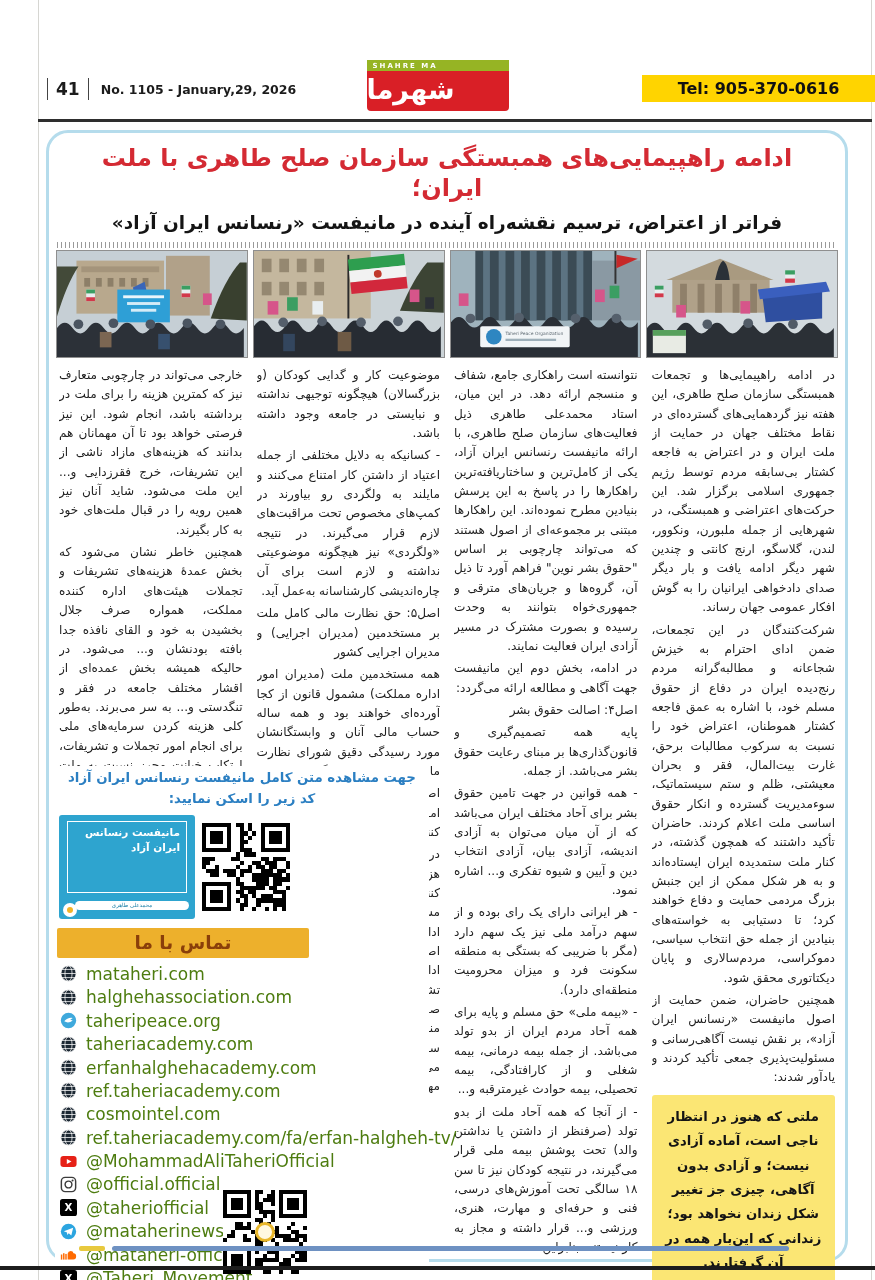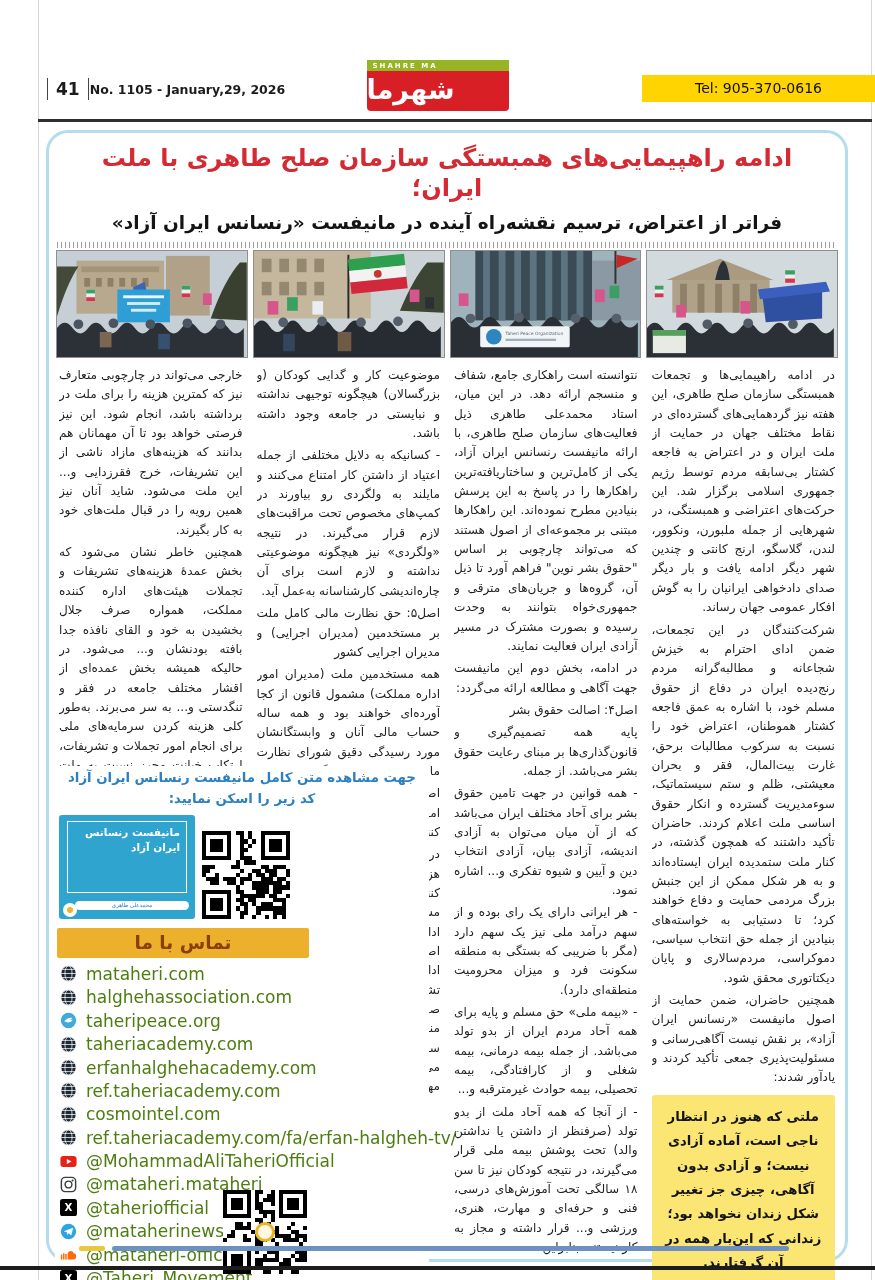--- a/index.html
+++ b/index.html
@@ -2,30 +2,30 @@
 <html lang="fa"><head>
 <meta charset="utf-8">
 <style>
   html,body{margin:0;padding:0;background:#efefec;}
   .page{position:relative;width:875px;height:1280px;margin:0 auto;background:#fff;
         font-family:"DejaVu Sans",sans-serif;overflow:hidden;}
   .scan-edge{position:absolute;top:0;bottom:0;width:1px;background:#d6d6d2;}
   .scan-edge.l{left:38px}.scan-edge.r{left:871px}
 
   
-  .h-left{position:absolute;left:47px;top:78px;display:flex;align-items:center;gap:1px;color:#1c1c1c;}
+  .h-left{position:absolute;left:47px;top:78px;display:flex;align-items:center;gap:12px;color:#1c1c1c;}
   .pageno{font-weight:bold;font-size:17px;padding:1px 8px;border-left:1.5px solid #444;border-right:1.5px solid #444;}
   .issue{font-weight:bold;font-size:12.5px;}
   .logo{position:absolute;left:50%;top:60px;transform:translateX(-50%);width:142px;}
   .logo-en{background:#96b424;color:#fff;font-size:7px;font-weight:bold;letter-spacing:2px;
            padding:2px 6px 1px;text-align:left;}
   .logo-fa{background:#d91f26;color:#fff;font-weight:bold;font-size:27px;line-height:38px;height:40px;
            border-radius:0 0 4px 4px;}
   .telbar{position:absolute;right:0;top:75px;width:233px;height:27px;background:#ffd400;
-          color:#111;font-weight:normal;font-size:14px;text-align:center;line-height:27px;}
+          color:#111;font-weight:bold;font-size:16px;text-align:center;line-height:27px;}
   .header-rule{position:absolute;left:38px;width:834px;top:119px;height:3px;background:#2e2e2e;}
 
   
   .article-box{position:absolute;left:46px;top:130px;width:796px;height:1126px;
                border:3px solid #b5dcec;border-radius:22px;background:#fff;}
   .headline{margin:10px 18px 0;text-align:center;color:#d42a33;font-size:24px;font-weight:bold;line-height:1.25;}
   .subhead{margin:8px 18px 0;text-align:center;color:#141414;font-size:18.5px;font-weight:bold;line-height:1.3;}
   .perf{margin:7px 8px 0;height:6px;
         background:repeating-linear-gradient(90deg,#9a9a9a 0 1px,transparent 1px 4px);}
   .photos{display:flex;gap:5px;padding:2px 7px 0;height:108px;}
@@ -39,21 +39,21 @@
   .col{overflow:hidden;}
   .para{margin:0 0 3px;}
   .ph{font-weight:normal;}
   .quote{background:#fbe674;font-weight:bold;text-align:center;padding:10px 8px;margin:7px 0;
          font-size:13.2px;line-height:1.85;border-radius:3px;color:#141414;}
 
   
   .contact-block{position:absolute;left:6px;top:400px;bottom:0;width:374px;background:#fff;direction:ltr;}
   .scan-note{direction:rtl;margin:2px 10px 6px;text-align:center;color:#2b7fc2;font-weight:bold;
              font-size:13.3px;line-height:1.55;}
-  .mrow{display:flex;gap:7px;align-items:flex-end;padding-left:4px;margin-top:6px;}
+  .mrow{display:flex;gap:7px;align-items:center;padding-left:4px;margin-top:6px;}
   .book{position:relative;width:136px;height:104px;background:#2ea4cf;border-radius:3px;flex:none;}
   .book-frame{position:absolute;top:6px;left:8px;right:8px;bottom:26px;border:1.5px solid #fff;
               direction:rtl;color:#fff;font-weight:bold;font-size:10.5px;line-height:1.45;
               padding:3px 6px;text-align:right;}
   .book-pill{position:absolute;left:16px;right:6px;bottom:9px;height:9px;background:#fff;border-radius:5px;
              color:#1b7fa6;font-size:5.5px;line-height:9px;text-align:center;overflow:hidden;}
   .book-logo{position:absolute;left:4px;bottom:2px;width:14px;height:14px;background:#fff;border-radius:50%;}
   .book-logo::after{content:"";position:absolute;left:4px;top:4px;width:6px;height:6px;background:#f0b429;border-radius:50%;}
   .qr{flex:none;}
   .qr svg{display:block;}
@@ -560,21 +560,21 @@
               <span class="ilabel">@MohammadAliTaheriOfficial</span>
             </li>
             <li>
               <span class="cicon">
                 <svg viewBox="0 0 20 20">
                   <rect x="1.6" y="1.6" width="16.8" height="16.8" rx="4.5" fill="none" stroke="#3c3c3c" stroke-width="1.7"></rect>
                   <circle cx="10" cy="10" r="4" fill="none" stroke="#3c3c3c" stroke-width="1.7"></circle>
                   <circle cx="14.8" cy="5.2" r="1.2" fill="#3c3c3c"></circle>
                 </svg>
               </span>
-              <span class="ilabel">@mataheri.mataheri</span>
+              <span class="ilabel">@official.official</span>
             </li>
             <li>
               <span class="cicon">
                 <svg viewBox="0 0 20 20">
                   <rect width="20" height="20" rx="3" fill="#000"></rect>
                   <text x="10" y="14.5" text-anchor="middle" font-size="12" font-weight="bold" fill="#fff" font-family="DejaVu Sans, sans-serif">X</text>
                 </svg>
               </span>
               <span class="ilabel">@taheriofficial</span>
             </li>

